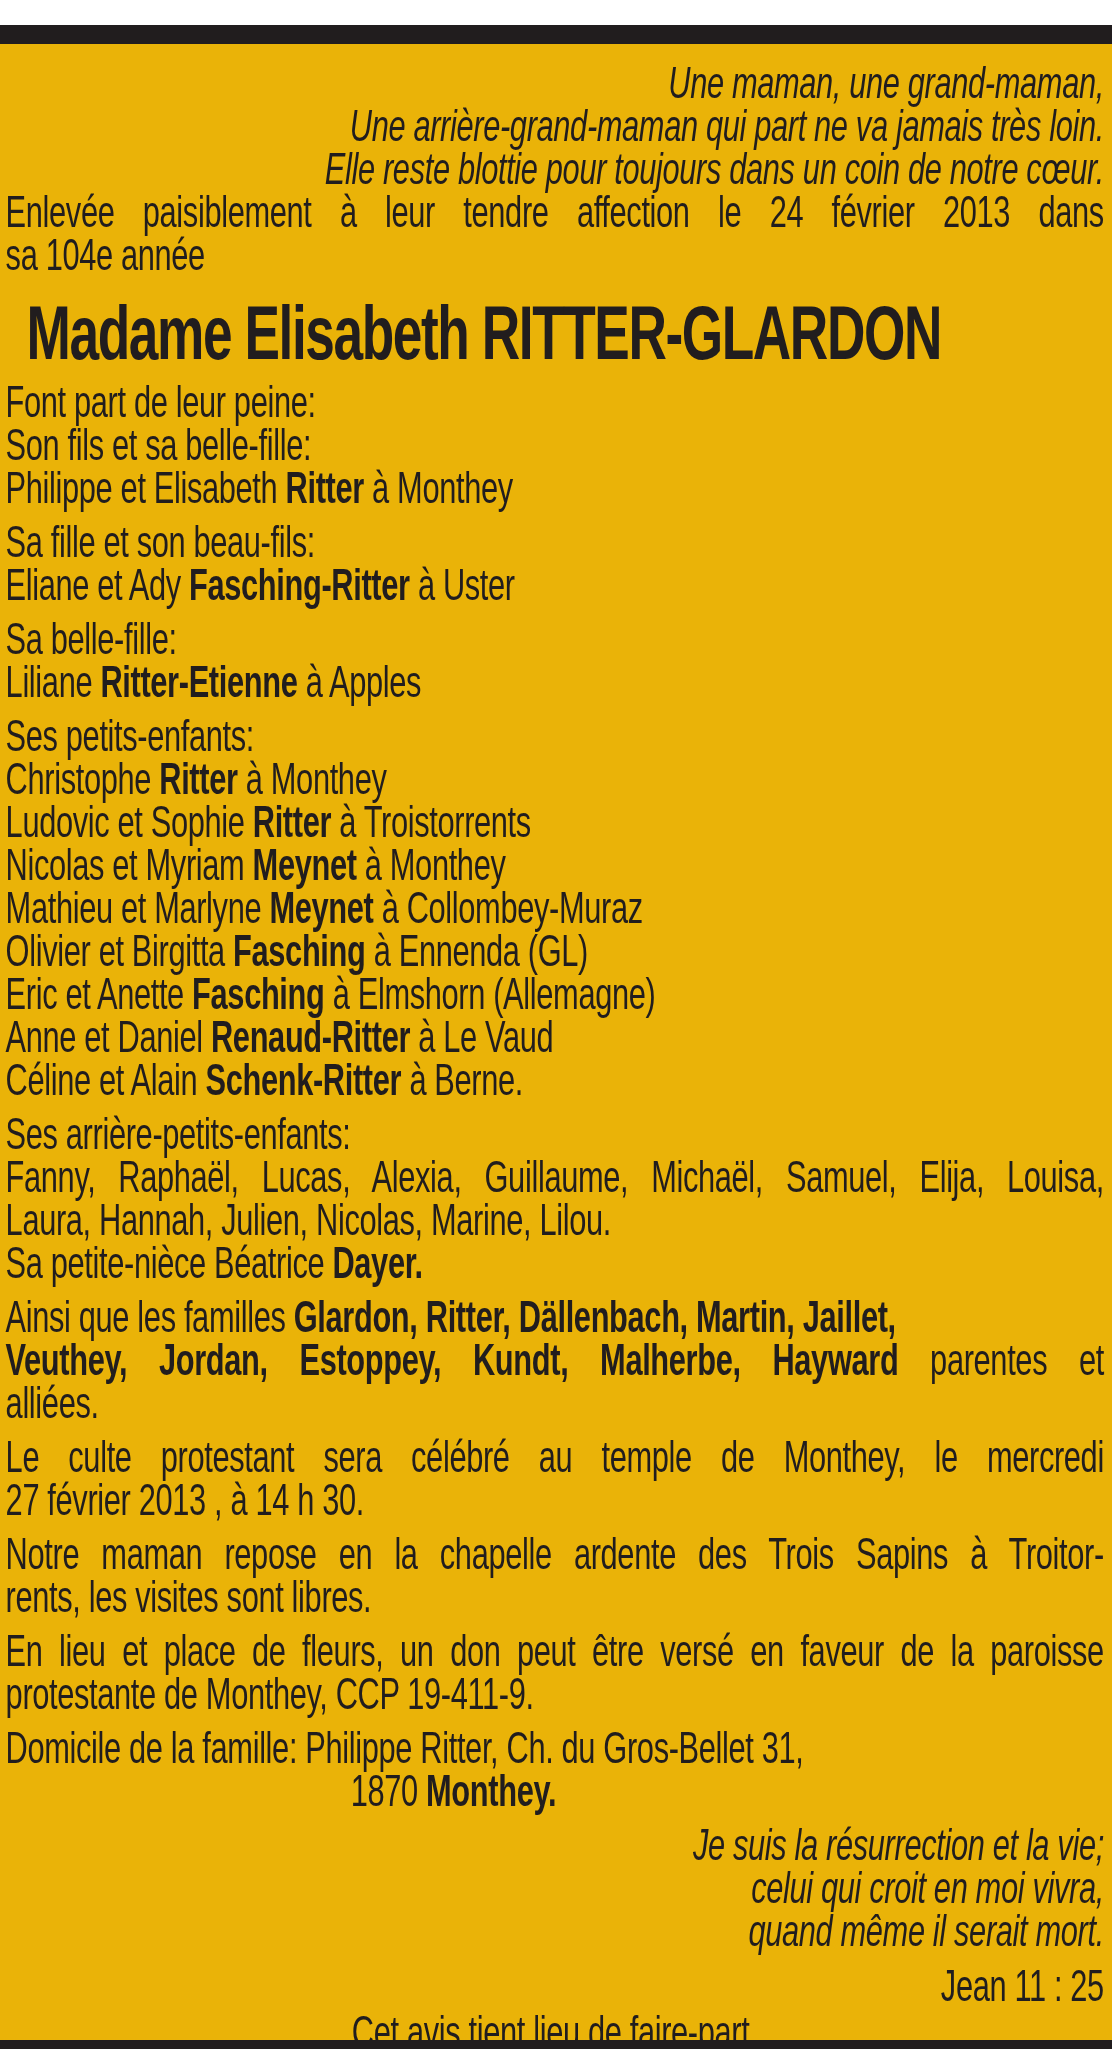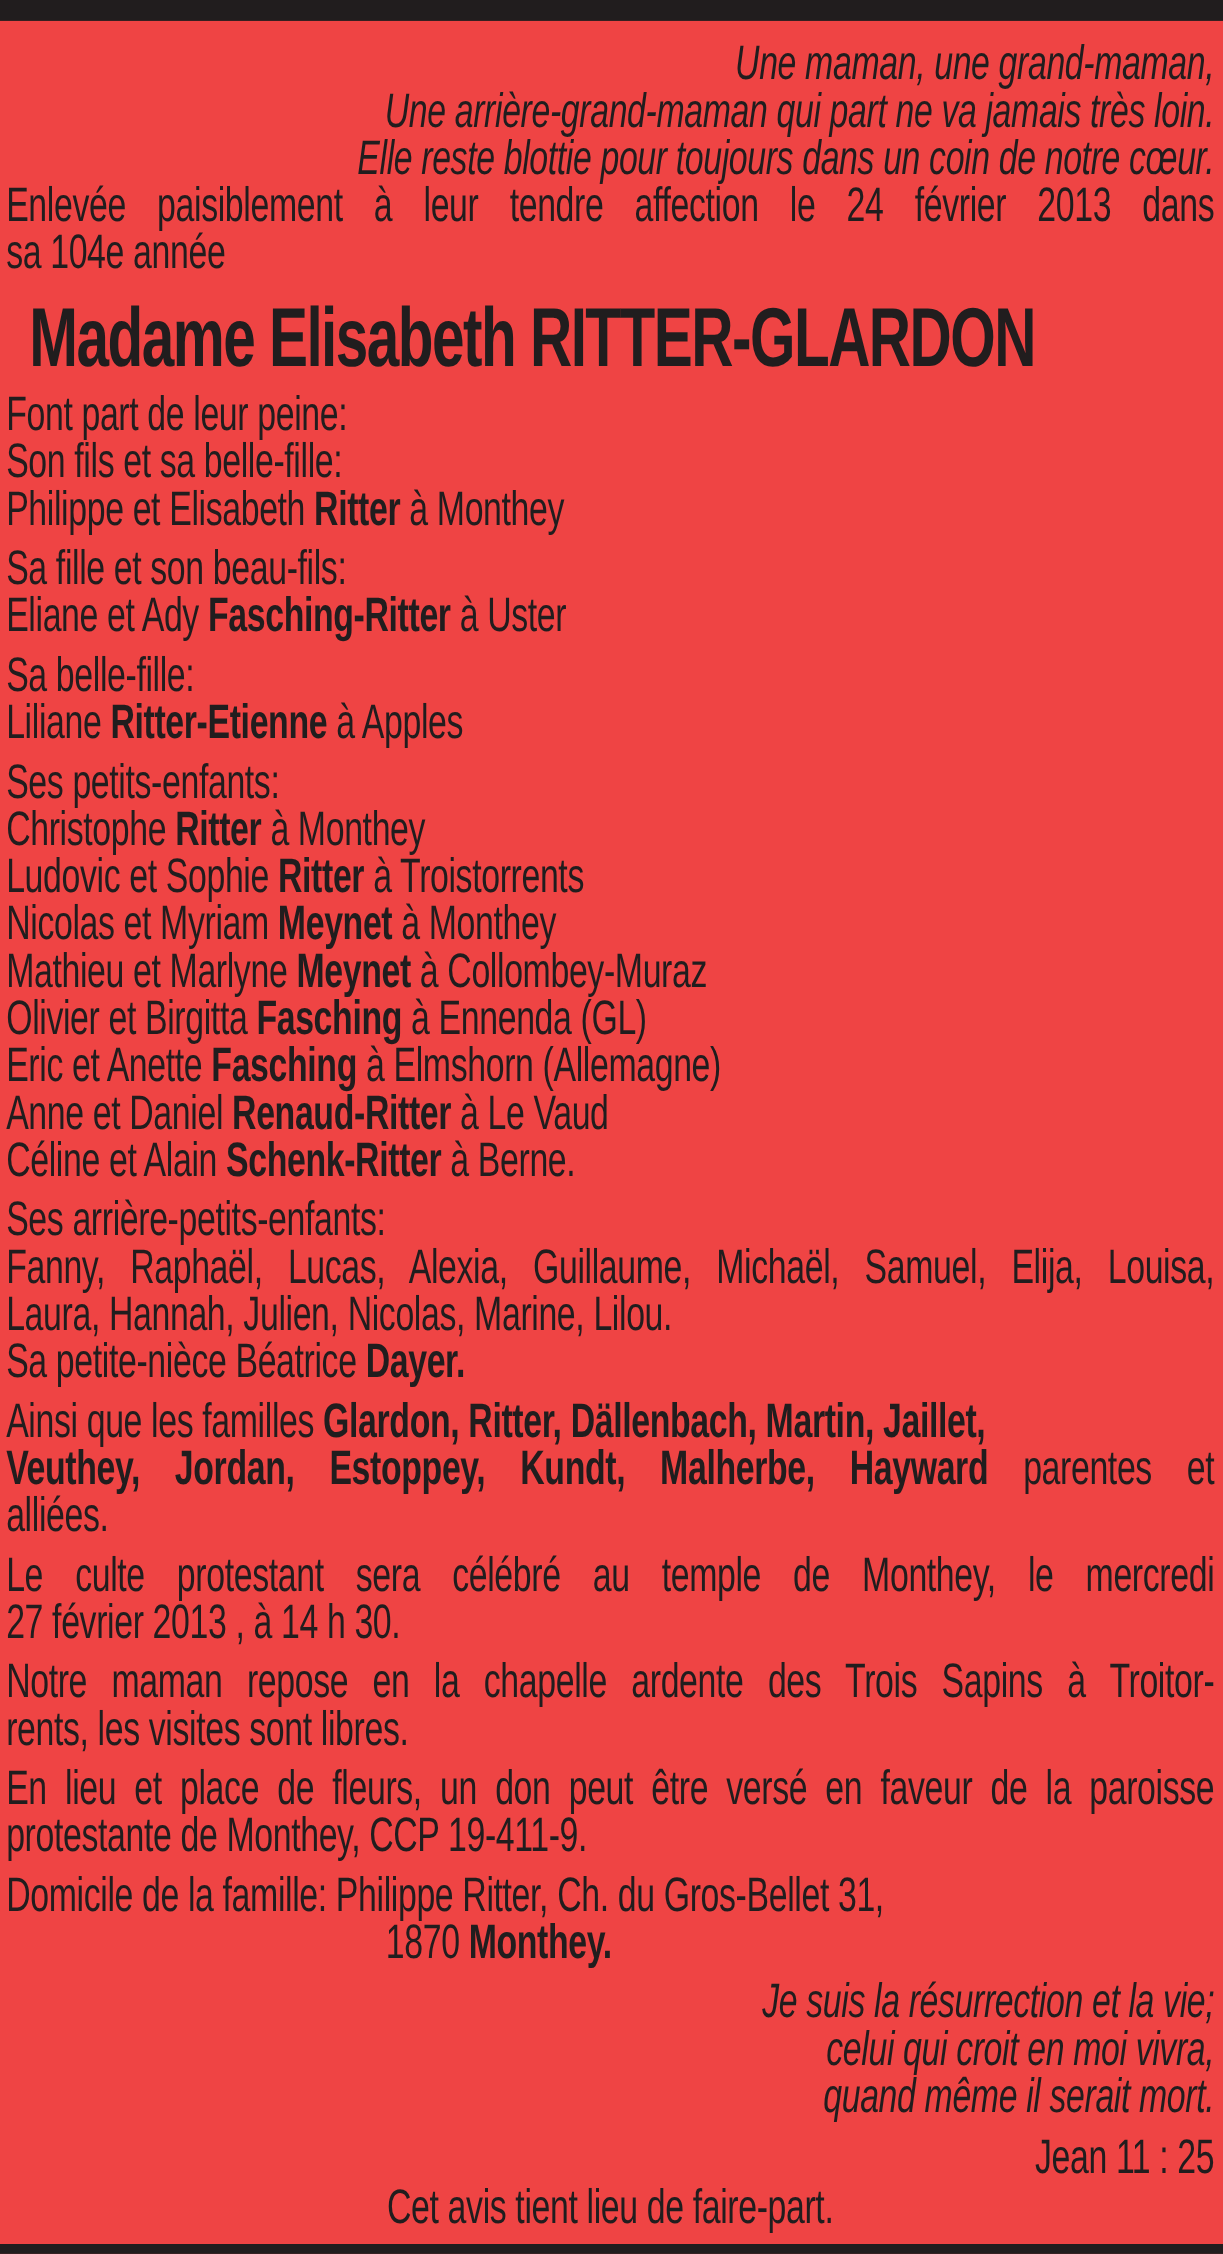--- a/index.html
+++ b/index.html
@@ -3,21 +3,21 @@
 <meta charset="utf-8">
 <style>
   html, body { margin: 0; padding: 0; }
   body {
     width: 1112px; height: 2049px;
     background: #ffffff;
     font-family: "Liberation Sans", sans-serif;
     position: relative;
     overflow: hidden;
   }
-  .page { position: absolute; inset: 0; background: #ef4444; overflow: hidden; }
+  .page { position: absolute; inset: 0; background: #eab308; overflow: hidden; margin-top: 25px; }
   .bar { position: absolute; left: 0; width: 1112px; background: #211d1e; }
   .bar.top { top: 0; height: 19px; }
   .bar.bottom { bottom: 0; height: 9px; }
 
   
   .content {
     position: absolute; top: 19px; left: 0;
     width: 1589px;
     transform: scaleX(0.70);
     transform-origin: 0 0;

